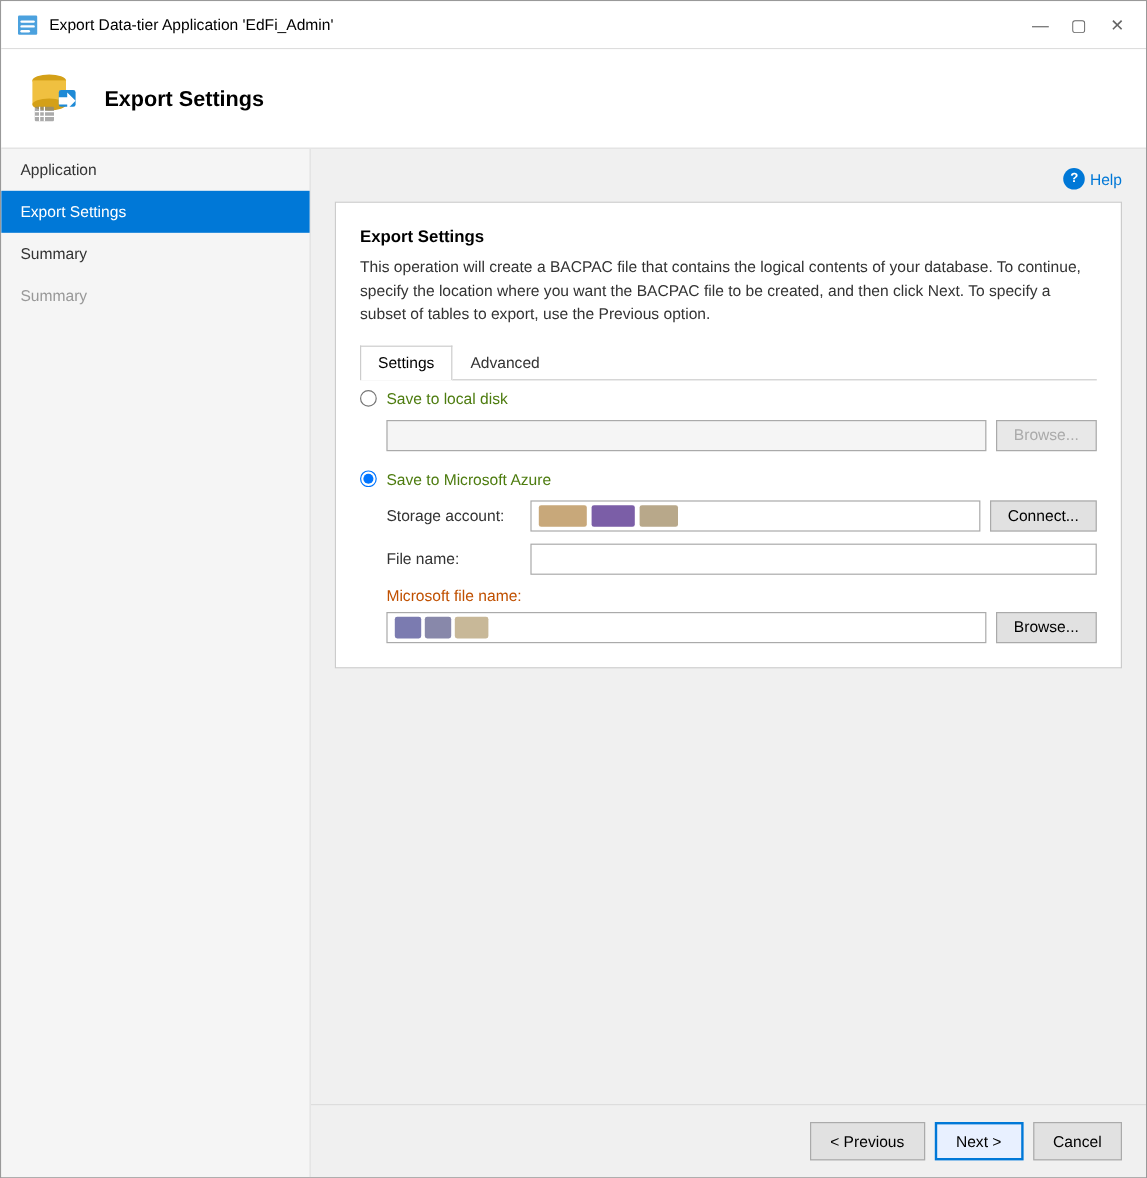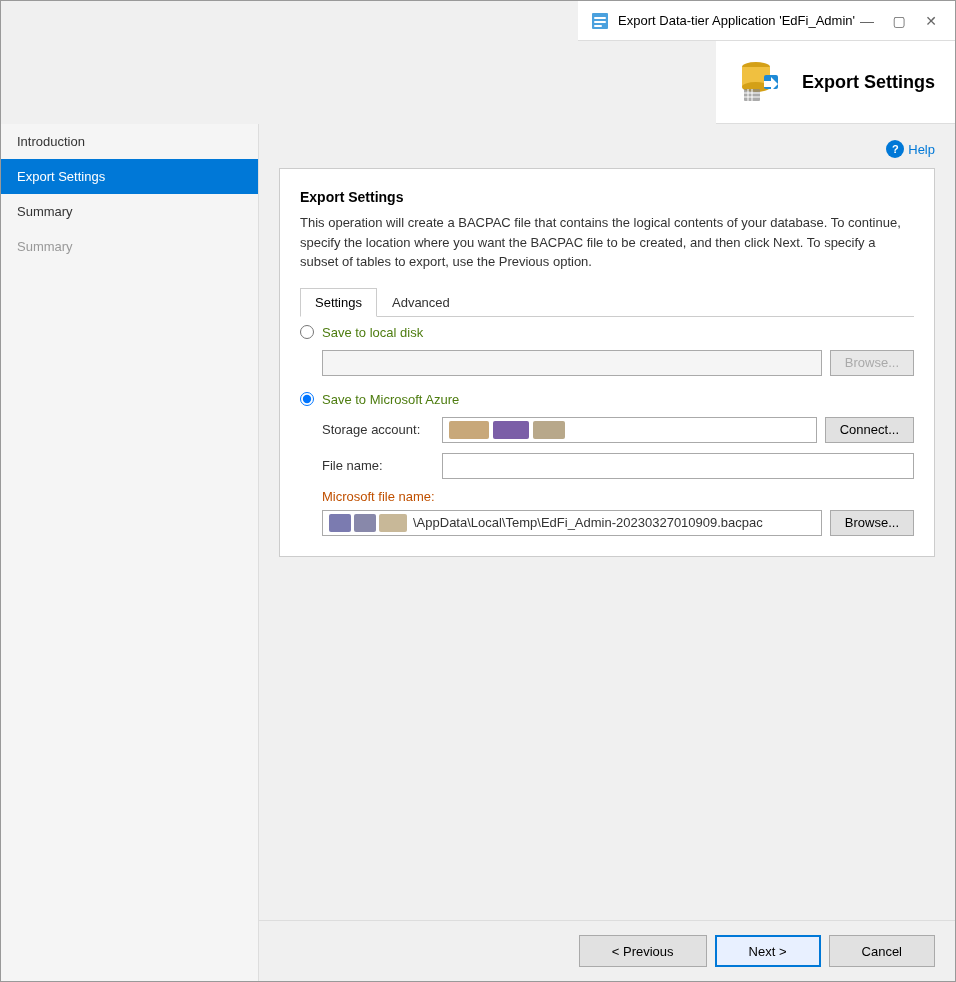--- a/index.html
+++ b/index.html
@@ -12,21 +12,20 @@
       overflow: hidden;
     }
 
     .window {
       width: 956px;
       height: 982px;
       background: #f0f0f0;
       border: 1px solid #999;
       display: flex;
       flex-direction: column;
-      align-items: flex-end;
     }
 
     
     .title-bar {
       background: #ffffff;
       height: 40px;
       display: flex;
       align-items: center;
       padding: 0 12px;
       border-bottom: 1px solid #ddd;
@@ -325,21 +324,21 @@
       background: #f0f0f0;
       border-top: 1px solid #ddd;
       padding: 14px 20px;
       display: flex;
       justify-content: flex-end;
       gap: 8px;
       flex-shrink: 0;
     }
     .footer-btn {
       height: 32px;
-      padding: 0 32px;
+      padding: 0 16px;
       border: 1px solid #aaa;
       background: #e1e1e1;
       font-size: 13px;
       cursor: pointer;
     }
     .footer-btn.primary {
       border: 2px solid #0078d7;
       background: #e8f0ff;
     }
 
@@ -385,21 +384,21 @@
         <line x1="8" y1="36" x2="24" y2="36" stroke="white" stroke-width="1"></line>
         <line x1="8" y1="40" x2="24" y2="40" stroke="white" stroke-width="1"></line>
       </svg>
     </div>
     <h1 class="header-title">Export Settings</h1>
   </div>
 
   <div class="main-layout">
 
     <nav class="sidebar">
-      <div class="sidebar-item">Introduction</div>
+      <div class="sidebar-item">Application</div>
       <div class="sidebar-item active">Export Settings</div>
       <div class="sidebar-item">Summary</div>
       <div class="sidebar-item disabled">Summary</div>
     </nav>
 
     <div class="content">
       <div class="content-inner">
 
         <div class="help-row">
           <a class="help-link">
@@ -455,21 +454,20 @@
 
             <div>
               <div class="temp-label">Microsoft file name:</div>
               <div class="temp-row">
                 <div style="flex:1; display:flex; align-items:center; gap:6px; border:1px solid #aaa; background:#fff; height:26px; padding:2px 6px;">
                   <div style="display:flex; gap:3px; align-items:center; flex-shrink:0;">
                     <div class="color-block" style="background:#7b7bb0; width:22px;"></div>
                     <div class="color-block" style="background:#8888aa; width:22px;"></div>
                     <div class="color-block" style="background:#c8b898; width:28px;"></div>
                   </div>
-                  <span style="font-size:13px; color:#333;">\AppData\Local\Temp\EdFi_Admin-20230327010909.bacpac</span>
                 </div>
                 <button class="btn">Browse...</button>
               </div>
             </div>
           </div>
         </div>
       </div>
 
       <div class="footer">
         <button class="footer-btn">&lt; Previous</button>

